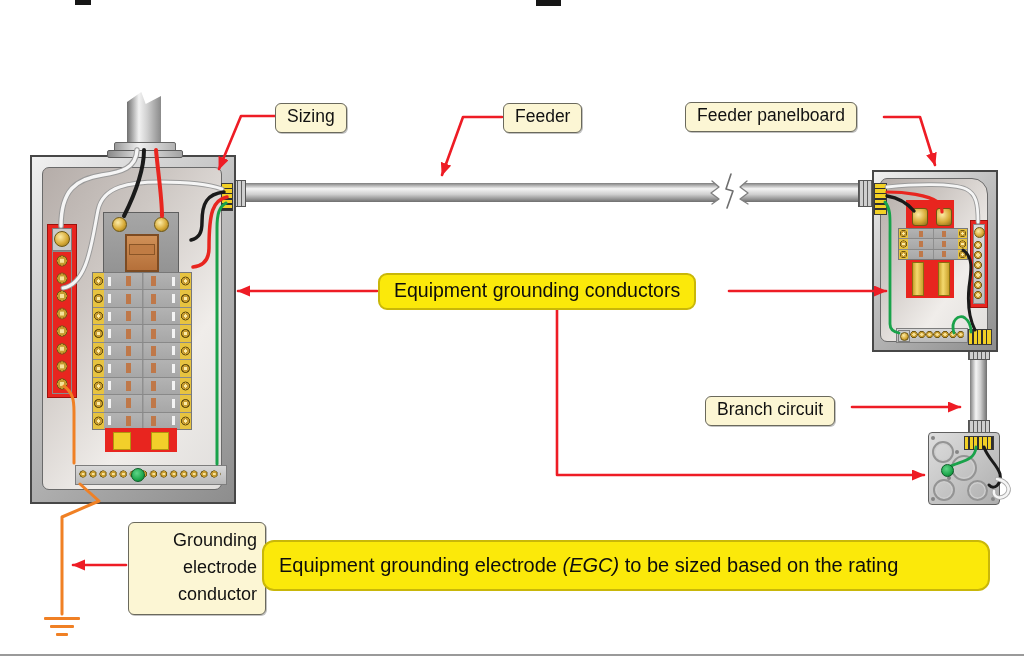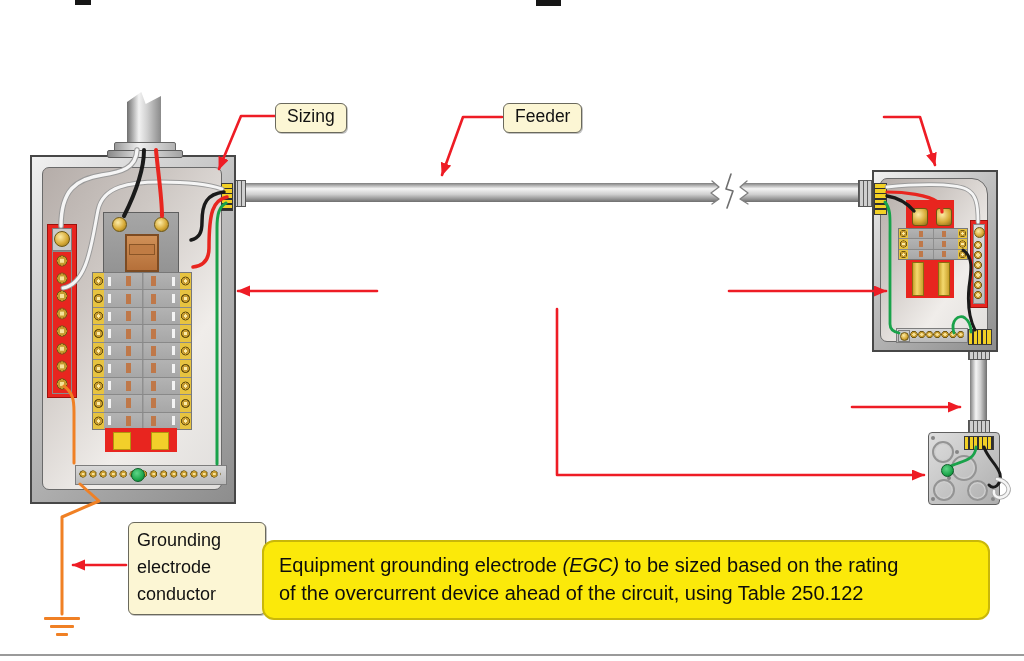--- a/index.html
+++ b/index.html
@@ -7,21 +7,21 @@
           font-family:"Liberation Sans",sans-serif;color:#111;}
   
   .title{position:absolute;left:0;top:8px;width:1024px;text-align:center;
          font-size:29px;font-weight:700;letter-spacing:-0.3px;color:#151515;z-index:70;}
   .title .it{font-style:italic;}
   .artifact{position:absolute;background:#161616;z-index:2;}
   
   .callout{position:absolute;background:#fcf6d4;border:1.6px solid #6a695c;border-radius:6px;
            padding:2px 11px 4px;font-size:17.5px;line-height:1.25;color:#111;z-index:60;
            white-space:nowrap;box-shadow:1px 1px 0 rgba(120,120,120,.45);}
-  .callout.multi{white-space:normal;text-align:left;font-size:18px;line-height:1.5;}
+  .callout.multi{white-space:normal;text-align:right;font-size:18px;line-height:1.5;}
   .hl{position:absolute;background:#fbe90a;border:2px solid #c9b709;border-radius:9px;
       padding:4px 14px 6px;font-size:19.5px;font-weight:500;color:#0d0d0d;z-index:60;white-space:nowrap;}
   .notebox{position:absolute;left:262px;top:540px;width:728px;box-sizing:border-box;
            background:#fbe90a;border:2px solid #c9b709;border-radius:12px;padding:9px 15px 10px;
            font-size:20px;line-height:1.42;color:#0d0d0d;z-index:60;}
   .notebox .it{font-style:italic;}
   
   .a{position:absolute;}
   
   .pouter{border:2px solid #474747;background:linear-gradient(135deg,#f1f1f1 0%,#c2c2c2 40%,#8d8d8d 100%);z-index:10;}
@@ -256,17 +256,20 @@
         <path d="M729,291 L886,291" marker-end="url(#arr)"></path>
         <path d="M557,309 L557,475 L924,475" marker-end="url(#arr)"></path>
         <path d="M852,407 L960,407" marker-end="url(#arr)"></path>
         <path d="M126,565 L73,565" marker-end="url(#arr)"></path>
       </g>
     </g>
   </svg>
 
   <div class="callout" style="left:275px;top:103px;">Sizing</div>
   <div class="callout" style="left:503px;top:103px;">Feeder</div>
+  <div class="callout" style="left:685px;top:102px;">Feeder panelboard</div>
+  <div class="hl" style="left:378px;top:273px;">Equipment grounding conductors</div>
+  <div class="callout" style="left:705px;top:396px;">Branch circuit</div>
   <div class="callout multi" style="left:128px;top:522px;width:120px;padding:4px 8px 6px;">Grounding electrode conductor</div>
 
-  <div class="notebox"><span>Equipment grounding electrode </span><span class="it">(EGC)</span><span> to be sized based on the rating</span><br><span>of the overcurrent device ahead of the circuit, using Table 250.122</span></div>
+  <div class="notebox"><span>Equipment grounding electrode </span><span class="it">(EGC)</span><span> to be sized based on the rating</span><br></div>
 
 </div>
 
 </body></html>

